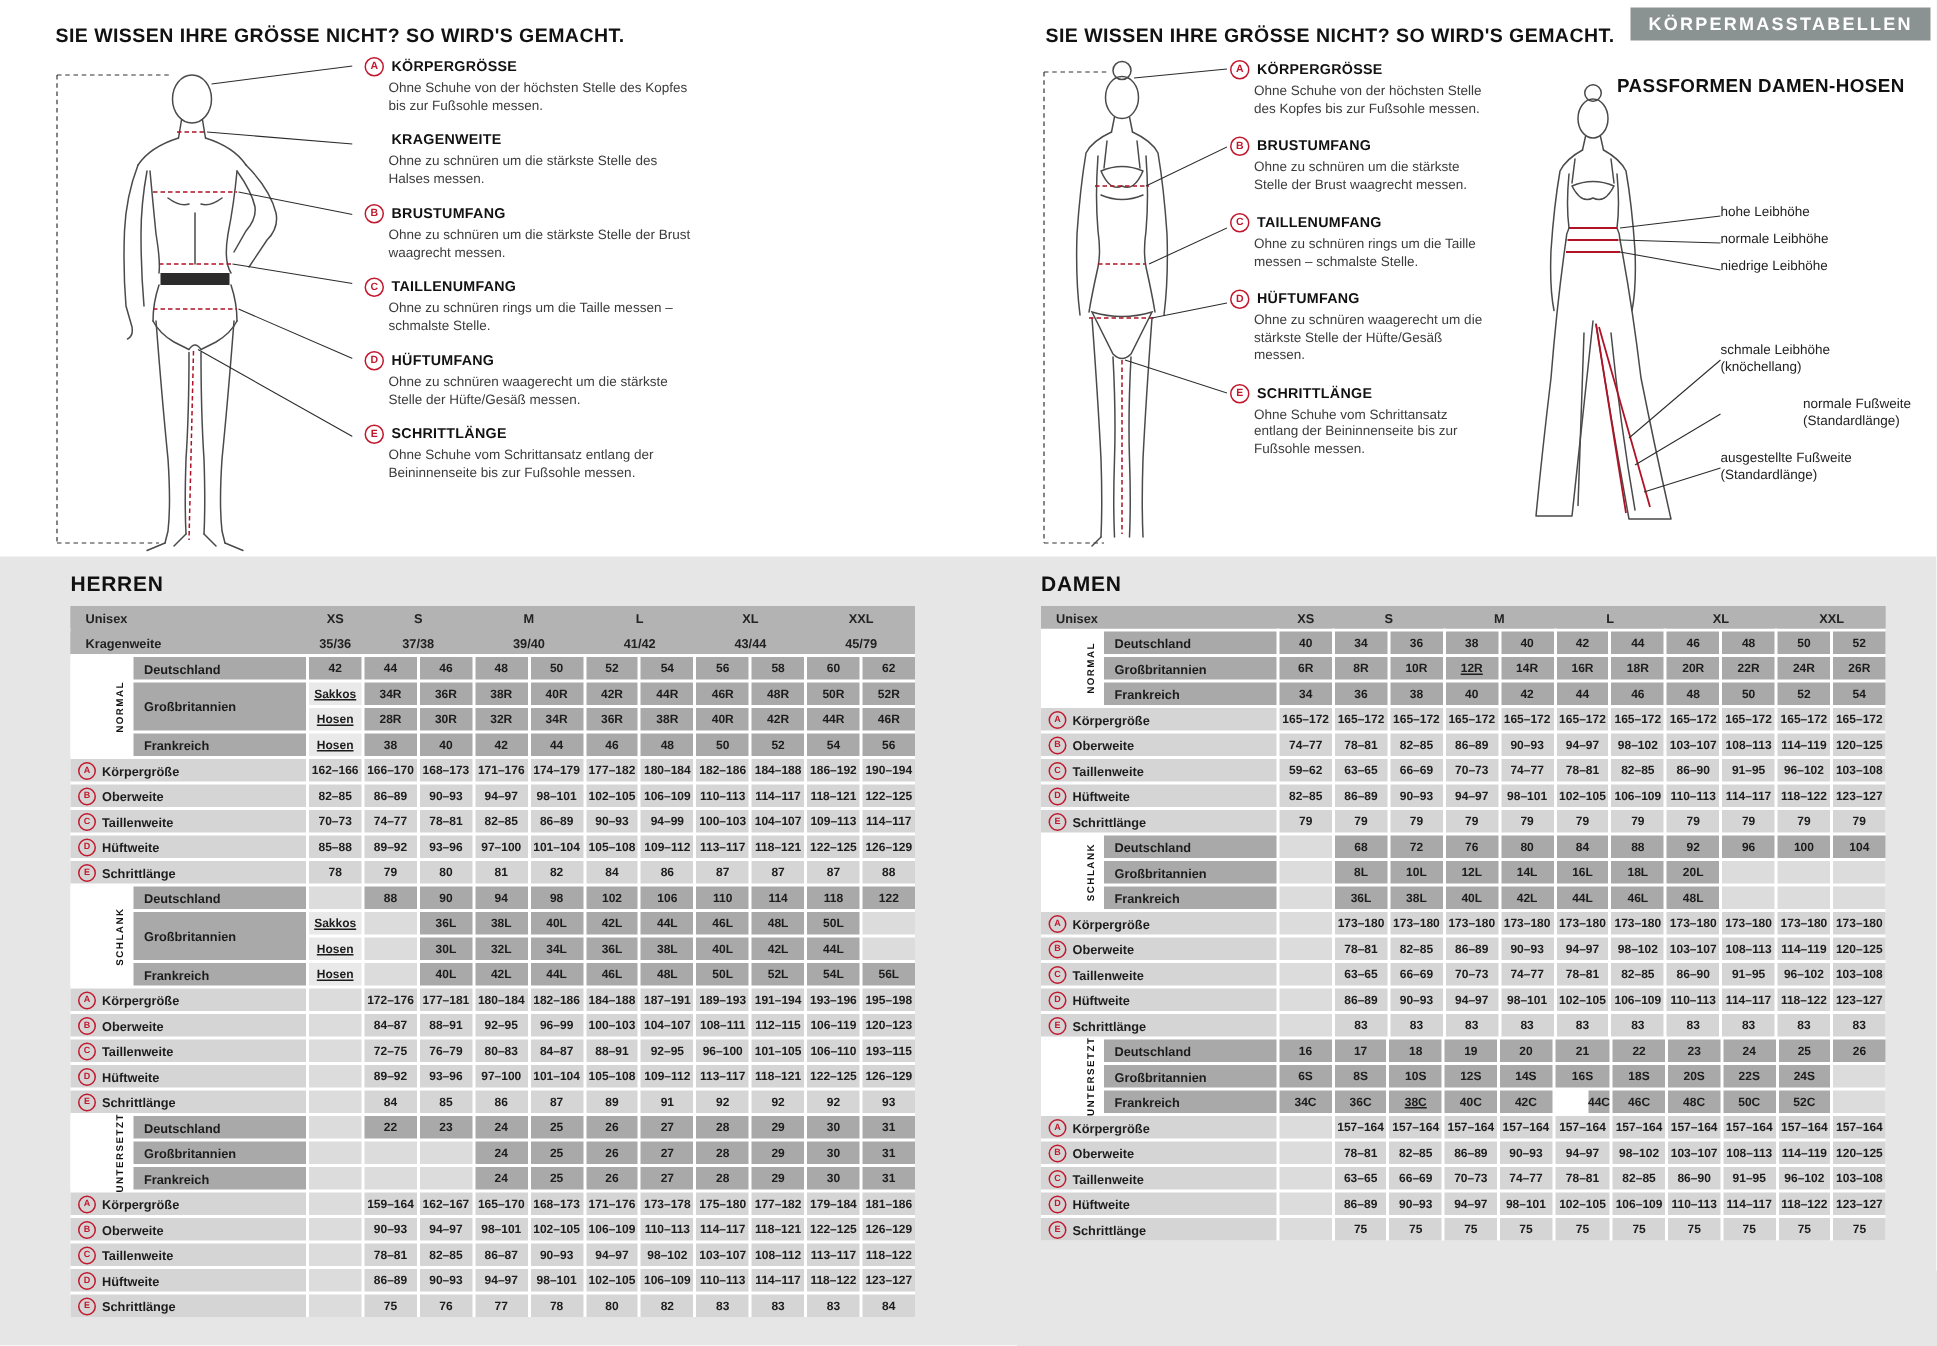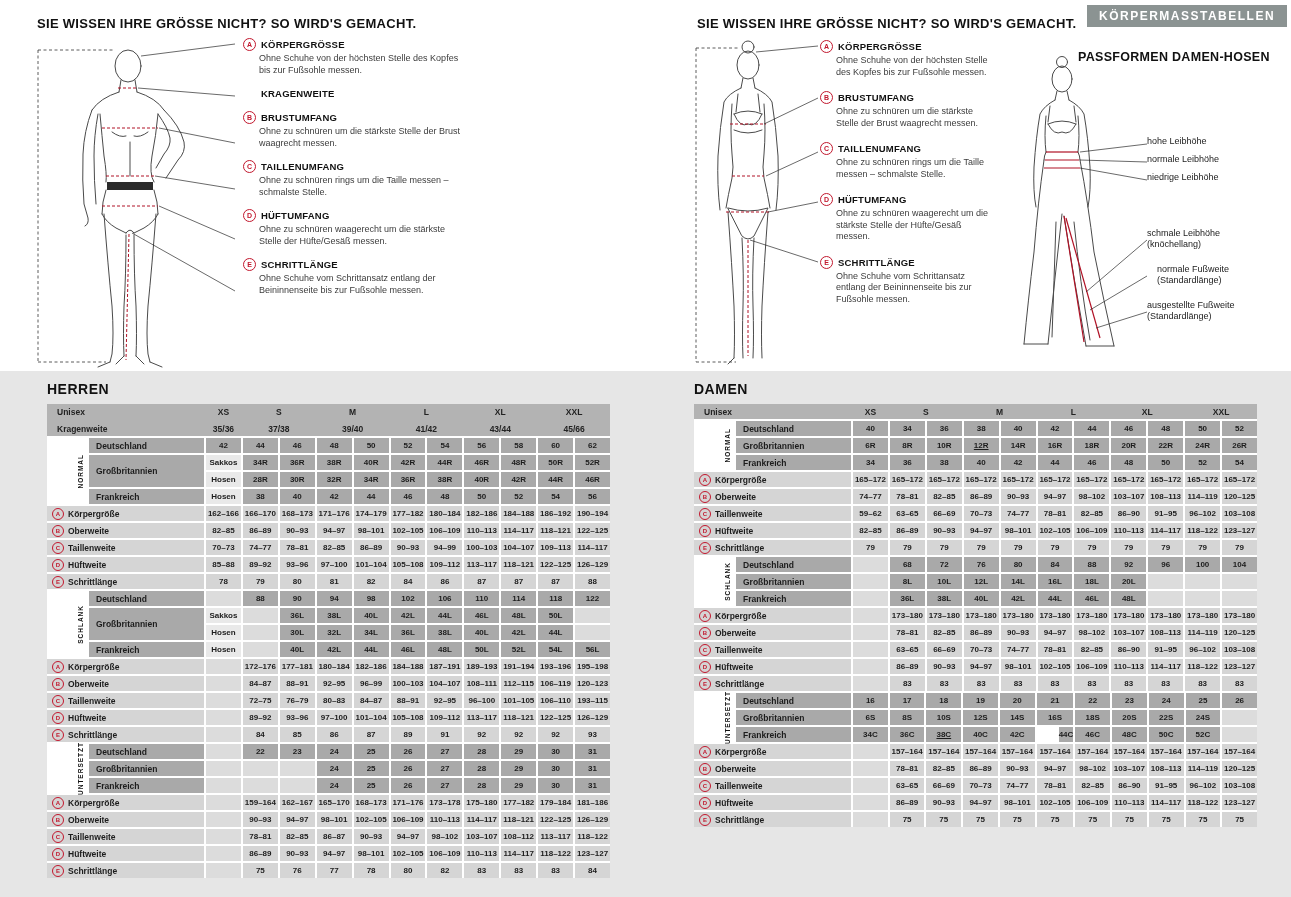--- a/index.html
+++ b/index.html
@@ -32,21 +32,21 @@
          background:#b3b3b3;margin-bottom:2px;}
   .hlabel{background:#b3b3b3;font-weight:bold;font-size:8.5px;color:#222;display:flex;align-items:center;padding-left:10px;}
   .hsize,.hcollar{background:#b3b3b3;display:flex;align-items:center;justify-content:center;
          font-weight:bold;font-size:8.5px;color:#222;}
   .tsection{display:grid;grid-template-columns:40px 115px repeat(11,1fr);grid-auto-rows:15px;gap:2px;margin-top:2px;}
   .gcell{background:#fff;display:flex;align-items:center;justify-content:flex-end;padding-right:3px;overflow:visible;}
   .vert{writing-mode:vertical-rl;transform:rotate(180deg);font-size:6.5px;font-weight:bold;
         letter-spacing:1px;color:#111;}
   .clabel{background:#a9a9a9;font-weight:bold;font-size:8.5px;display:flex;align-items:center;padding-left:7px;}
   .cval{background:#a9a9a9;display:flex;align-items:center;justify-content:center;font-size:8px;font-weight:bold;}
-  .csub{background:#e9e9e9;display:flex;align-items:center;justify-content:center;font-size:8px;font-weight:bold;}
+  .csub{background:#e9e9e9;display:flex;align-items:center;justify-content:center;font-size:8px;font-weight:bold;text-decoration:underline;}
   .cempty{background:#dcdcdc;}
   .mlabel{background:#d5d5d5;display:flex;align-items:center;gap:4px;padding-left:5px;}
   .mtext{font-size:8.5px;font-weight:bold;color:#1c1c1c;}
   .mval{background:#d5d5d5;display:flex;align-items:center;justify-content:center;font-size:8px;font-weight:bold;}
   .mempty{background:#dcdcdc;}
   
   .sk{stroke:#4a4a4a;stroke-width:1;fill:none;stroke-linecap:round;}
   .dash{stroke:#333;stroke-width:.8;stroke-dasharray:3 2.5;fill:none;}
   .rdash{stroke:#b01226;stroke-width:1;stroke-dasharray:3 2;fill:none;}
   .rline{stroke:#b01226;stroke-width:1.2;fill:none;}
@@ -99,20 +99,21 @@
           <div class="lc">A</div>
           <div class="def-term">KÖRPERGRÖSSE</div>
         </div>
         <div class="def-desc">Ohne Schuhe von der höchsten Stelle des Kopfes bis zur Fußsohle messen.</div>
       </div>
       <div class="def-item">
         <div class="def-head">
           <div class="lc lc-empty"></div>
           <div class="def-term">KRAGENWEITE</div>
         </div>
+        <div class="def-desc">Ohne zu schnüren um die stärkste Stelle des Halses messen.</div>
       </div>
       <div class="def-item">
         <div class="def-head">
           <div class="lc">B</div>
           <div class="def-term">BRUSTUMFANG</div>
         </div>
         <div class="def-desc">Ohne zu schnüren um die stärkste Stelle der Brust waagrecht messen.</div>
       </div>
       <div class="def-item">
         <div class="def-head">
@@ -233,21 +234,21 @@
   </svg>
 
   <div class="fit-label" style="left:1147px;top:136px;">hohe Leibhöhe</div>
   <div class="fit-label" style="left:1147px;top:154px;">normale Leibhöhe</div>
   <div class="fit-label" style="left:1147px;top:172px;">niedrige Leibhöhe</div>
 
   <div class="fit-label" style="left:1147px;top:228px;">
     <div>schmale Leibhöhe</div>
     <div>(knöchellang)</div>
   </div>
-  <div class="fit-label" style="left:1157px;top:264px;">
+  <div class="fit-label" style="left:1202px;top:264px;">
     <div>normale Fußweite</div>
     <div>(Standardlänge)</div>
   </div>
   <div class="fit-label" style="left:1147px;top:300px;">
     <div>ausgestellte Fußweite</div>
     <div>(Standardlänge)</div>
   </div>
 
   <div class="tbl-title" style="left:47px;top:381px;">HERREN</div>
   <div id="men-table" class="tbl" style="left:47px;top:404px;">
@@ -258,21 +259,21 @@
         <div class="hsize" style="grid-area: 1 / 5 / auto / span 2;">M</div>
         <div class="hsize" style="grid-area: 1 / 7 / auto / span 2;">L</div>
         <div class="hsize" style="grid-area: 1 / 9 / auto / span 2;">XL</div>
         <div class="hsize" style="grid-area: 1 / 11 / auto / span 2;">XXL</div>
         <div class="hlabel" style="grid-area: 2 / 1;">Kragenweite</div>
         <div class="hcollar" style="grid-area: 2 / 2 / auto / span 1;">35/36</div>
         <div class="hcollar" style="grid-area: 2 / 3 / auto / span 2;">37/38</div>
         <div class="hcollar" style="grid-area: 2 / 5 / auto / span 2;">39/40</div>
         <div class="hcollar" style="grid-area: 2 / 7 / auto / span 2;">41/42</div>
         <div class="hcollar" style="grid-area: 2 / 9 / auto / span 2;">43/44</div>
-        <div class="hcollar" style="grid-area: 2 / 11 / auto / span 2;">45/66</div>
+        <div class="hcollar" style="grid-area: 2 / 11 / auto / span 2;">45/79</div>
       </div>
       <div class="tsection">
         <div class="gcell" style="grid-area: 1 / 1 / span 4;">
           <div class="vert">NORMAL</div>
         </div>
         <div class="clabel" style="grid-area: 1 / 2;">Deutschland</div>
         <div class="cval" style="grid-area: 1 / 3;">42</div>
         <div class="cval" style="grid-area: 1 / 4;">44</div>
         <div class="cval" style="grid-area: 1 / 5;">46</div>
         <div class="cval" style="grid-area: 1 / 6;">48</div>

